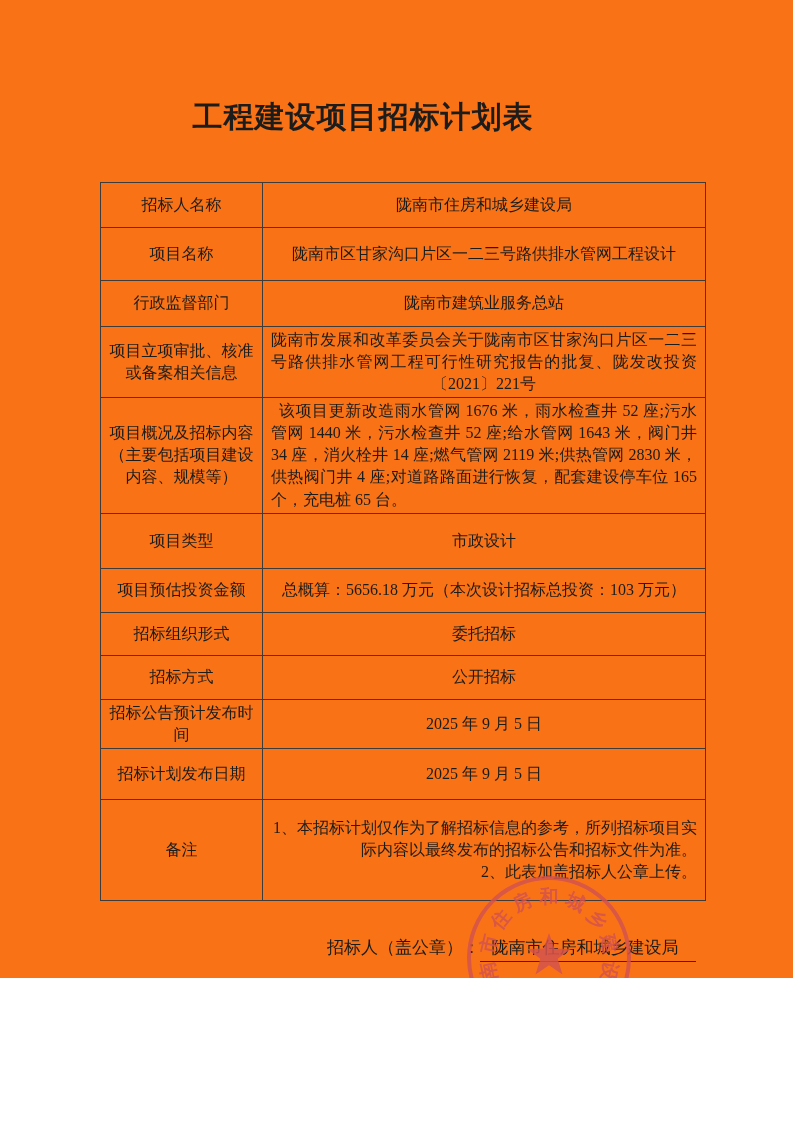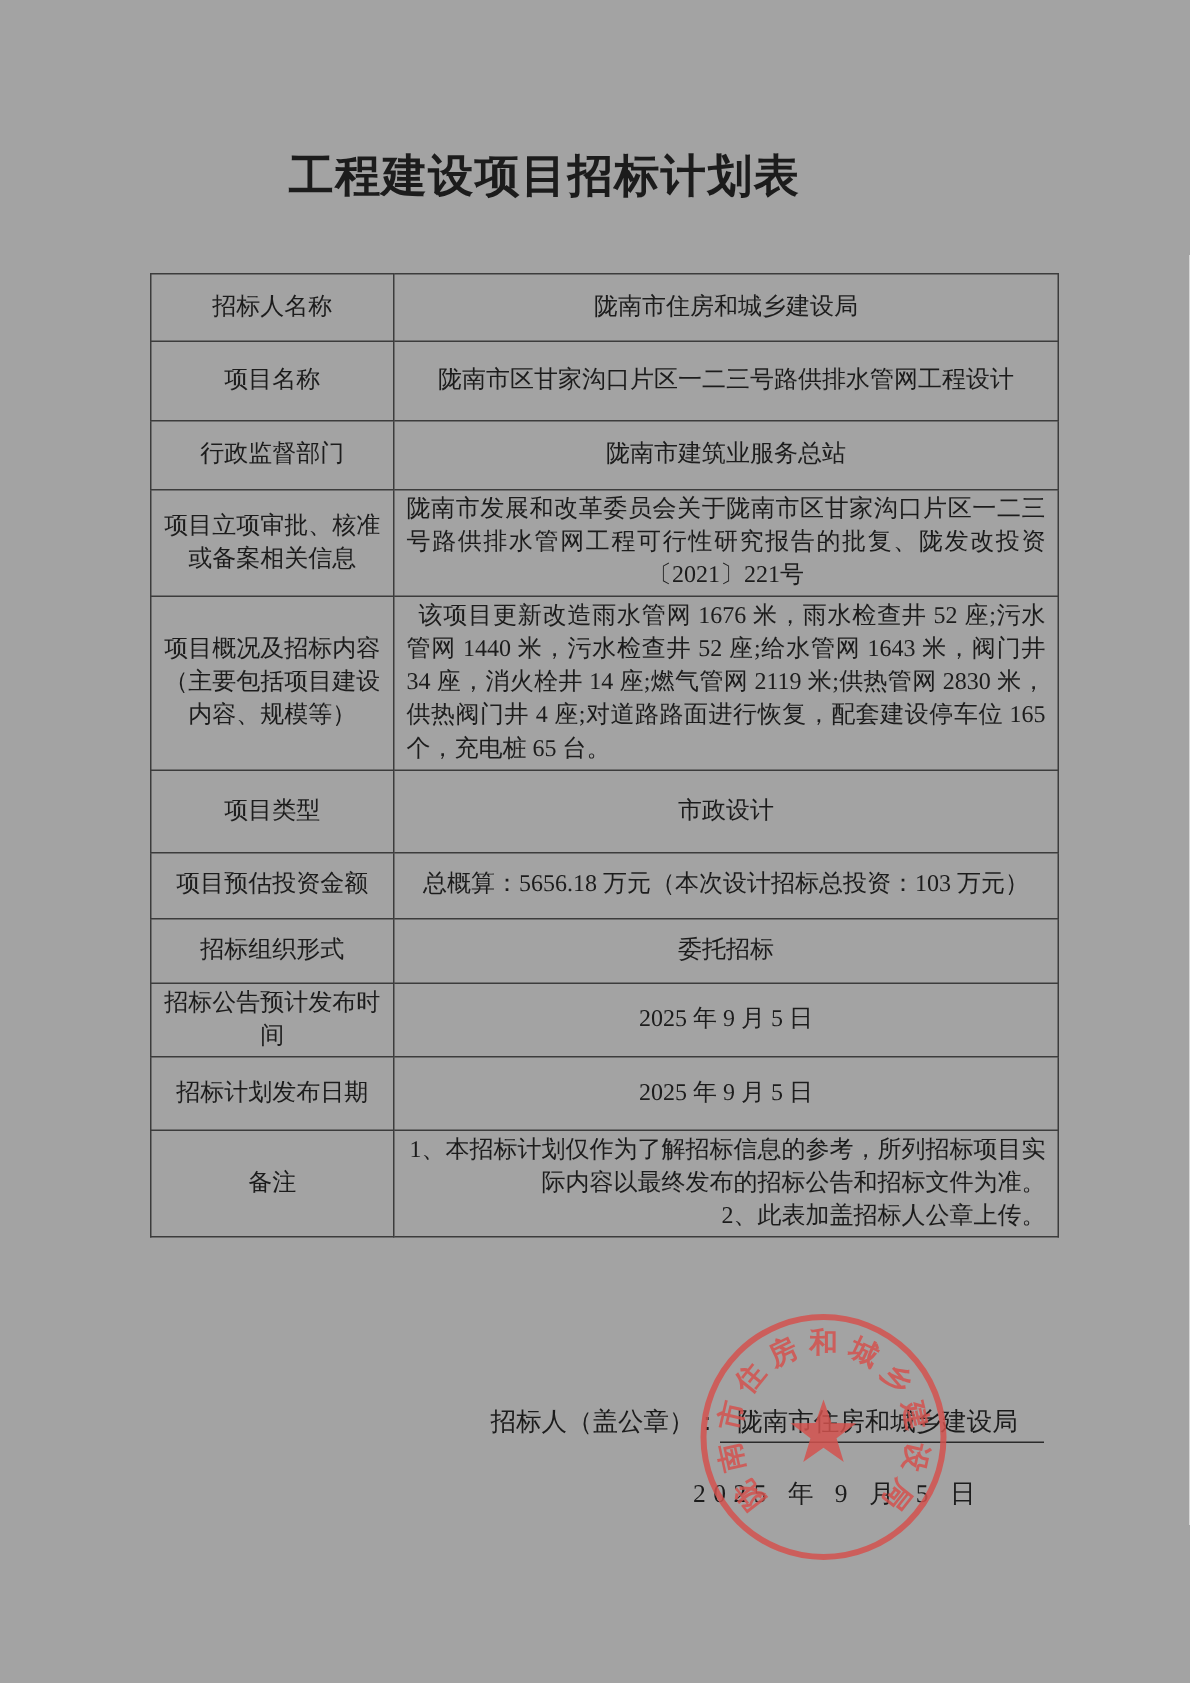--- a/index.html
+++ b/index.html
@@ -1,21 +1,21 @@
 <!DOCTYPE html>
 <html><head>
 <meta charset="utf-8">
 <style>
   * { margin:0; padding:0; box-sizing:border-box; }
   html,body { background:#ffffff; }
   .page {
     position:relative;
     width:793px;
-    height:1122px;
-    background:#a3a3a3;
+    height:978px;
+    background:#f97316;
     font-family:"Liberation Serif","DejaVu Serif",serif;
     color:#1c1c1c;
     overflow:hidden;
   }
   .title {
     position:absolute;
     top:97px;
     left:0;
     width:726px;
     text-align:center;
@@ -134,20 +134,24 @@
         </tr>
         <tr>
           <td class="label-cell">项目预估投资金额</td>
           <td class="value-cell v-center">总概算：5656.18 万元（本次设计招标总投资：103 万元）</td>
         </tr>
         <tr>
           <td class="label-cell">招标组织形式</td>
           <td class="value-cell v-center">委托招标</td>
         </tr>
         <tr>
+          <td class="label-cell">招标方式</td>
+          <td class="value-cell v-center">公开招标</td>
+        </tr>
+        <tr>
           <td class="label-cell">招标公告预计发布时间</td>
           <td class="value-cell v-center">2025 年 9 月 5 日</td>
         </tr>
         <tr>
           <td class="label-cell">招标计划发布日期</td>
           <td class="value-cell v-center">2025 年 9 月 5 日</td>
         </tr>
         <tr>
           <td class="label-cell">备注</td>
           <td class="value-cell v-left">1、本招标计划仅作为了解招标信息的参考，所列招标项目实际内容以最终发布的招标公告和招标文件为准。

